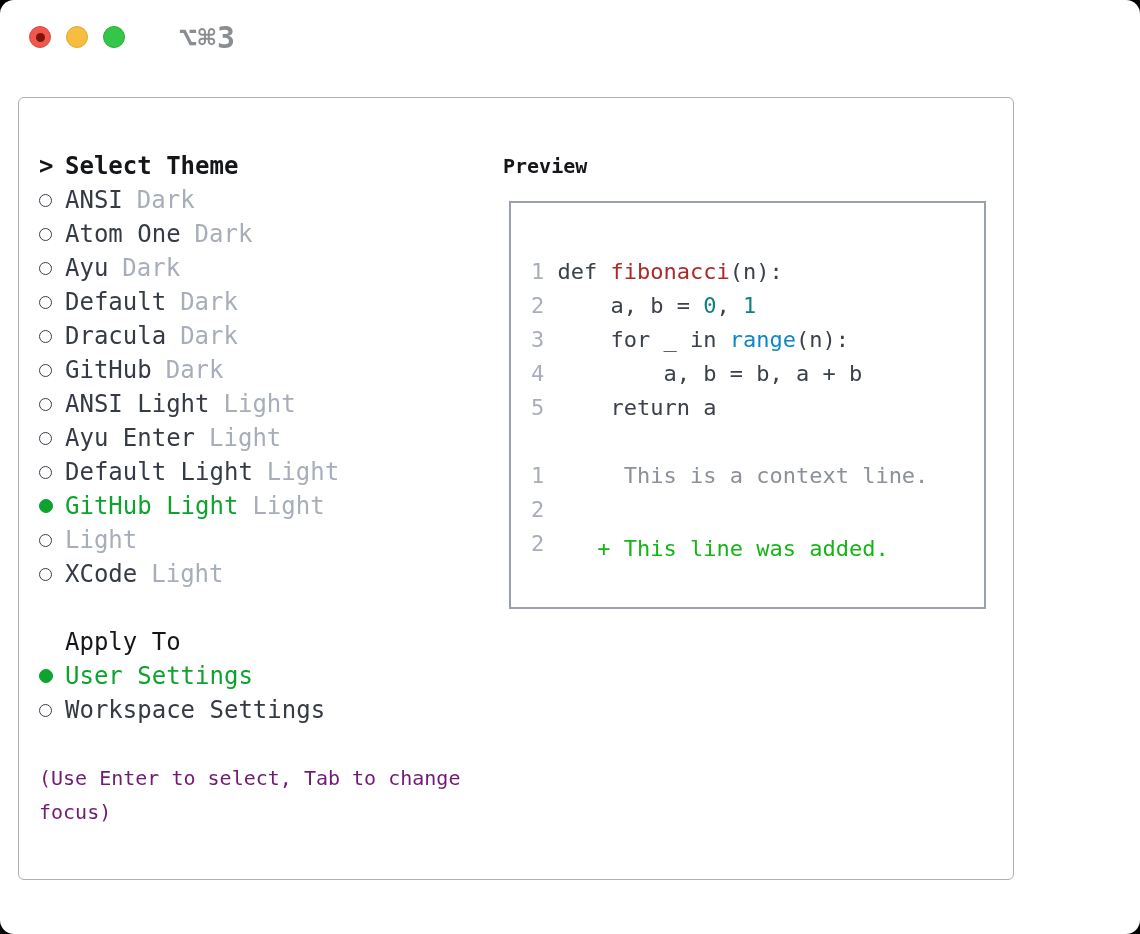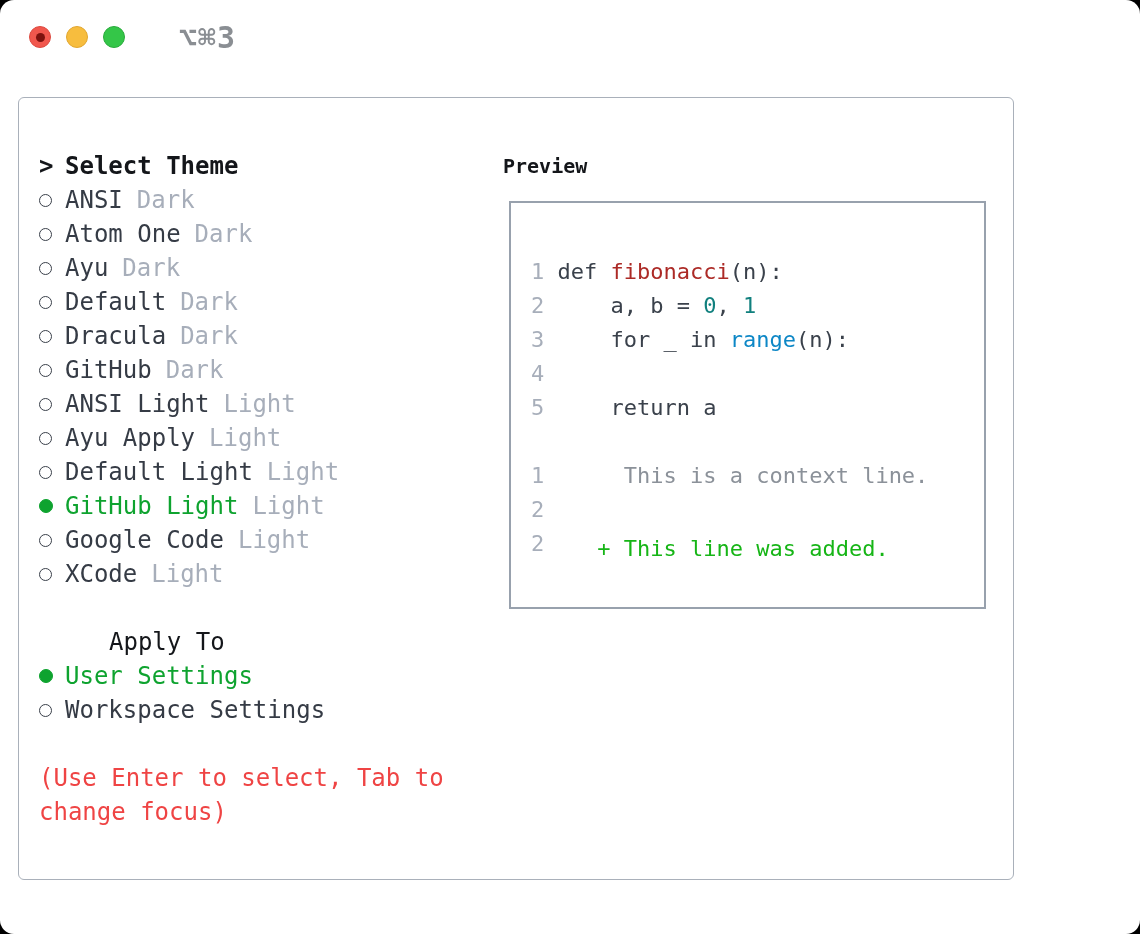--- a/index.html
+++ b/index.html
@@ -18,27 +18,27 @@
   
   .panel{position:absolute;left:18px;top:97px;width:996px;height:783px;box-sizing:border-box;border:1.5px solid #a9b0ba;border-radius:6px;background:#fff;}
 
   
   .left-col{position:absolute;left:20px;top:51px;width:450px;}
   .row{display:flex;align-items:center;height:34px;font-size:24px;white-space:pre;}
   .row.blank{height:34px;}
   .marker{display:inline-flex;width:26px;align-items:center;flex:none;}
   .prompt{font-weight:bold;color:#14161a;font-size:24px;}
   .htext{font-weight:bold;color:#14161a;}
-  .shtext{color:#14161a;margin-left:44px;}
+  .shtext{color:#14161a;}
   .radio{width:13px;height:13px;border:1.5px solid #3a404a;border-radius:50%;box-sizing:border-box;}
   .radio.on{width:14px;height:14px;background:#0ea32f;border-color:#0ea32f;}
   .tname{color:#353b45;margin-right:14px;}
   .tname.sel{color:#0ea32f;}
   .ttag{color:#a7aeba;}
-  .hint{width:430px;font-size:24px;line-height:34px;color:#ef4444;white-space:normal;}
+  .hint{width:430px;font-size:20px;line-height:34px;color:#701a75;white-space:normal;}
 
   
   .preview-title{position:absolute;left:484px;top:51px;height:34px;display:flex;align-items:center;font-size:20px;font-weight:bold;color:#14161a;}
   .preview-box{position:absolute;left:490px;top:103px;width:477px;height:408px;box-sizing:border-box;border:2px solid #98a1ad;background:#fff;padding:51px 0 0 20px;overflow:hidden;}
   .pline{height:34px;display:flex;align-items:center;font-size:22px;white-space:pre;}
   .ln{color:#a7aeba;}
   .seg.code{color:#3a414b;}
   .seg.fn{color:#ac2a26;}
   .seg.num{color:#11807e;}
   .seg.call{color:#0d87c6;}
@@ -66,24 +66,24 @@
         <span class="htext">Select Theme</span>
       </div>
       <div id="theme-list">
           <div class="row"><span class="marker"><span class="radio"></span></span><span class="tname">ANSI</span><span class="ttag">Dark</span></div>
           <div class="row"><span class="marker"><span class="radio"></span></span><span class="tname">Atom One</span><span class="ttag">Dark</span></div>
           <div class="row"><span class="marker"><span class="radio"></span></span><span class="tname">Ayu</span><span class="ttag">Dark</span></div>
           <div class="row"><span class="marker"><span class="radio"></span></span><span class="tname">Default</span><span class="ttag">Dark</span></div>
           <div class="row"><span class="marker"><span class="radio"></span></span><span class="tname">Dracula</span><span class="ttag">Dark</span></div>
           <div class="row"><span class="marker"><span class="radio"></span></span><span class="tname">GitHub</span><span class="ttag">Dark</span></div>
           <div class="row"><span class="marker"><span class="radio"></span></span><span class="tname">ANSI Light</span><span class="ttag">Light</span></div>
-          <div class="row"><span class="marker"><span class="radio"></span></span><span class="tname">Ayu Apply</span><span class="ttag">Light</span></div>
+          <div class="row"><span class="marker"><span class="radio"></span></span><span class="tname">Ayu Enter</span><span class="ttag">Light</span></div>
           <div class="row"><span class="marker"><span class="radio"></span></span><span class="tname">Default Light</span><span class="ttag">Light</span></div>
           <div class="row"><span class="marker"><span class="radio on"></span></span><span class="tname sel">GitHub Light</span><span class="ttag">Light</span></div>
-          <div class="row"><span class="marker"><span class="radio"></span></span><span class="tname">Google Code</span><span class="ttag">Light</span></div>
+          <div class="row"><span class="marker"><span class="radio"></span></span><span class="ttag">Light</span></div>
           <div class="row"><span class="marker"><span class="radio"></span></span><span class="tname">XCode</span><span class="ttag">Light</span></div>
         </div>
       <div class="row blank"></div>
       <div class="row">
         <span class="marker"></span>
         <span class="shtext">Apply To</span>
       </div>
       <div id="apply-list">
           <div class="row"><span class="marker"><span class="radio on"></span></span><span class="tname sel">User Settings</span></div>
           <div class="row"><span class="marker"><span class="radio"></span></span><span class="tname">Workspace Settings</span></div>
@@ -91,21 +91,21 @@
       <div class="row blank"></div>
       <div class="hint">(Use Enter to select, Tab to change focus)</div>
     </div>
 
     <div class="preview-title">Preview</div>
     <div class="preview-box">
       <div id="preview-lines">
           <div class="pline"><span class="ln">1 </span><span class="seg code">def </span><span class="seg fn">fibonacci</span><span class="seg code">(n):</span></div>
           <div class="pline"><span class="ln">2 </span><span class="seg code">    a, b = </span><span class="seg num">0</span><span class="seg code">, </span><span class="seg num">1</span></div>
           <div class="pline"><span class="ln">3 </span><span class="seg code">    for _ in </span><span class="seg call">range</span><span class="seg code">(n):</span></div>
-          <div class="pline"><span class="ln">4 </span></div>
+          <div class="pline"><span class="ln">4 </span><span class="seg code">        a, b = b, a + b</span></div>
           <div class="pline"><span class="ln">5 </span><span class="seg code">    return a</span></div>
           <div class="pline"><span class="ln"></span></div>
           <div class="pline"><span class="ln">1 </span><span class="seg ctx">     This is a context line.</span></div>
           <div class="pline"><span class="ln">2 </span></div>
           <div class="pline"><span class="ln">2 </span><span class="seg add">   + This line was added.</span></div>
         </div>
     </div>
   </div>
 </div>
 

